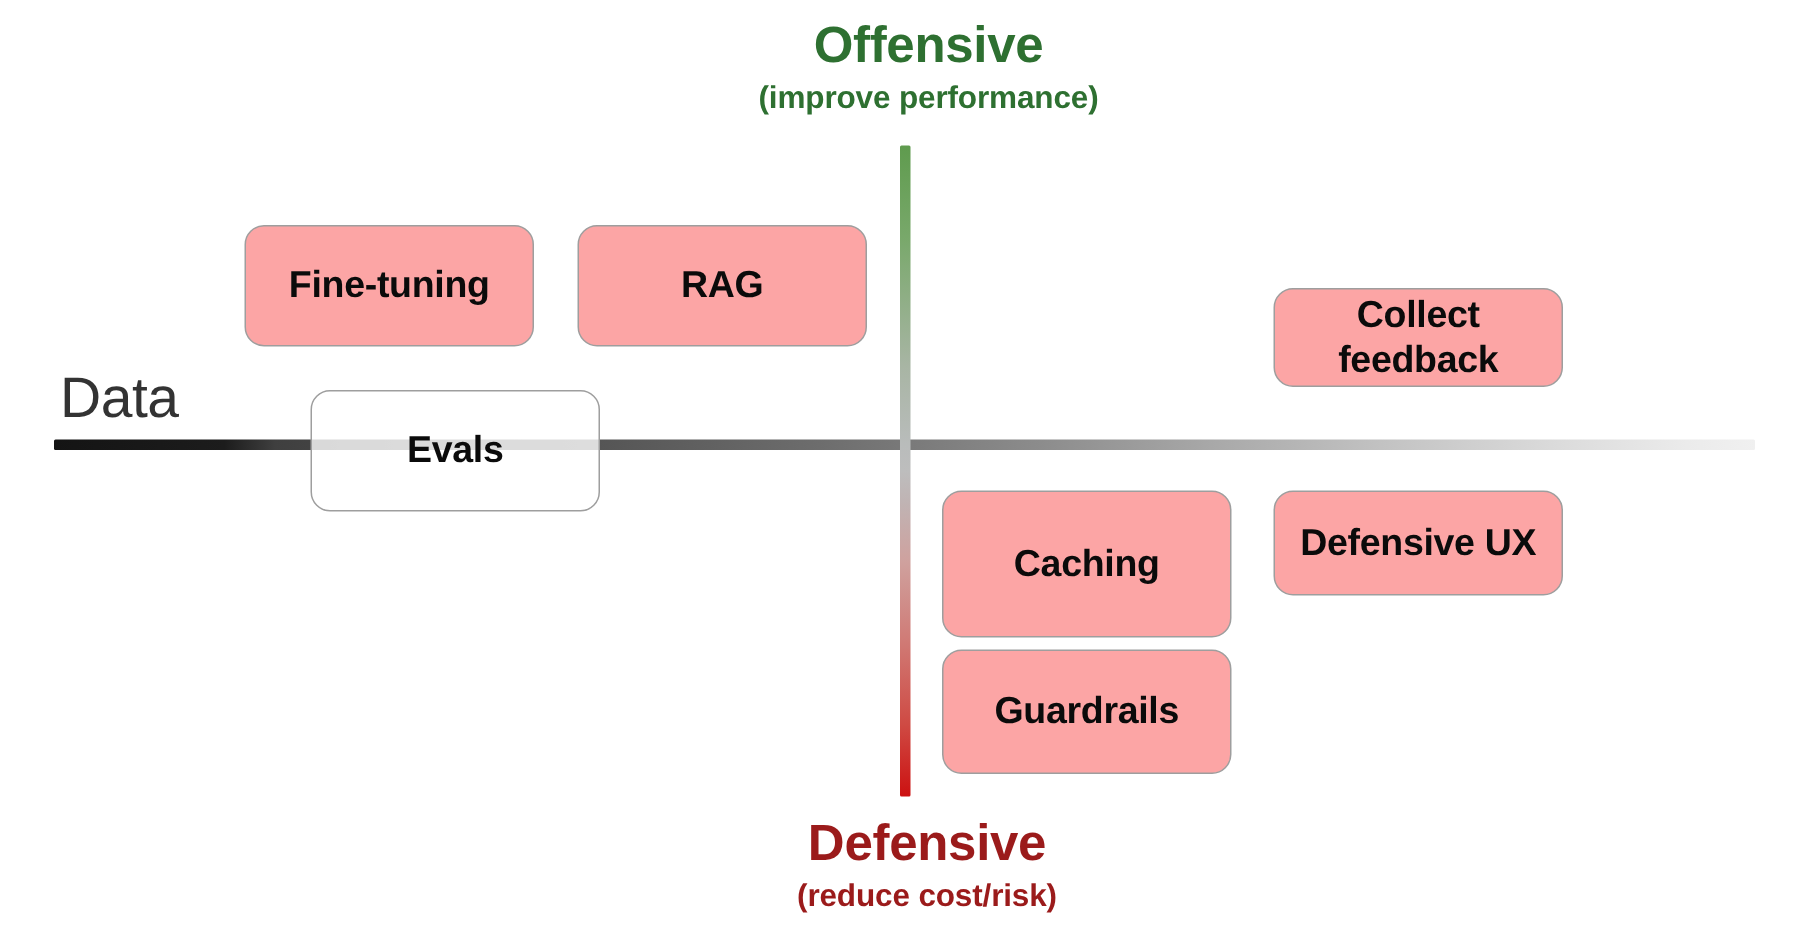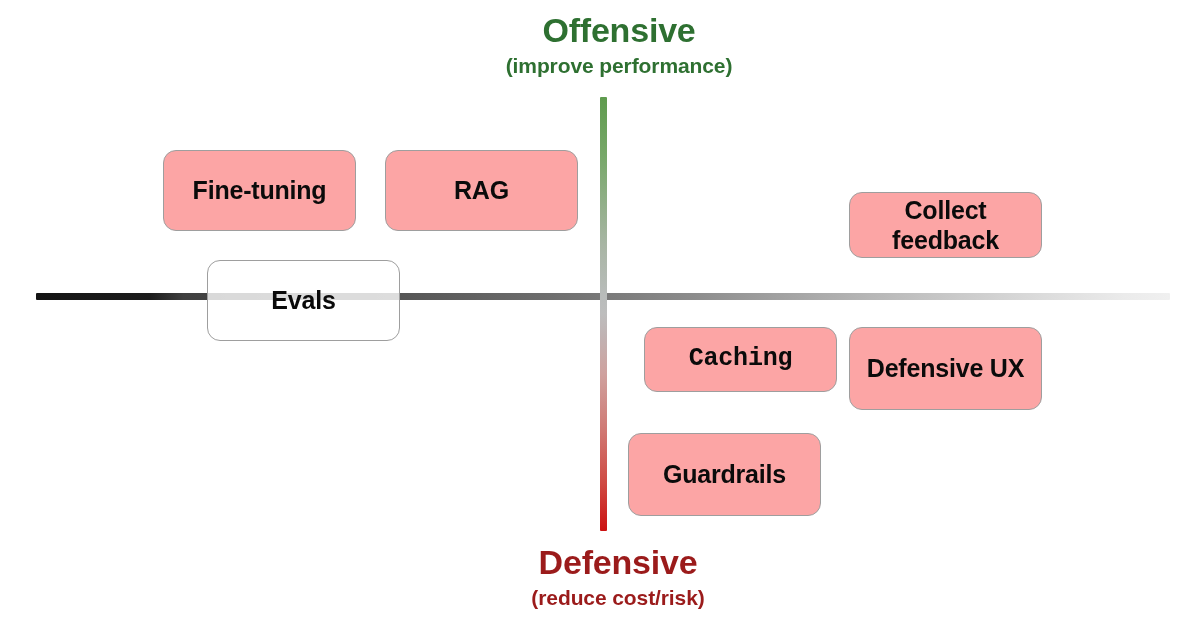--- a/index.html
+++ b/index.html
@@ -168,39 +168,40 @@
   <div class="pole" id="pole-offensive">
     <span class="pole-title">Offensive</span>
     <span class="pole-sub">(improve performance)</span>
   </div>
 
   <div class="pole" id="pole-defensive">
     <span class="pole-title">Defensive</span>
     <span class="pole-sub">(reduce cost/risk)</span>
   </div>
 
+  <div class="end-label" id="end-data">Data</div>
 
 
   <div id="node-layer">
       <div class="node" style="left: 163px; top: 150px; width: 193px; height: 81px;">
         <span>Fine-tuning</span>
       </div>
       <div class="node" style="left: 385px; top: 150px; width: 193px; height: 81px; text-align: right;">
         <span>RAG</span>
       </div>
       <div class="node translucent" style="left: 163px; top: 260px; width: 193px; height: 81px;">
         <span>Evals</span>
       </div>
       <div class="node" style="left: 849px; top: 192px; width: 193px; height: 66px;">
         <span>Collect feedback</span>
       </div>
-      <div class="node" style="left: 644px; top: 327px; width: 193px; height: 65px; font-family: Liberation Mono, monospace;">
+      <div class="node" style="left: 628px; top: 327px; width: 193px; height: 98px;">
         <span>Caching</span>
       </div>
-      <div class="node" style="left: 849px; top: 327px; width: 193px; height: 83px;">
+      <div class="node" style="left: 849px; top: 327px; width: 193px; height: 70px;">
         <span>Defensive UX</span>
       </div>
       <div class="node" style="left: 628px; top: 433px; width: 193px; height: 83px;">
         <span>Guardrails</span>
       </div>
     </div>
 
 </div>
 
 </body></html>

